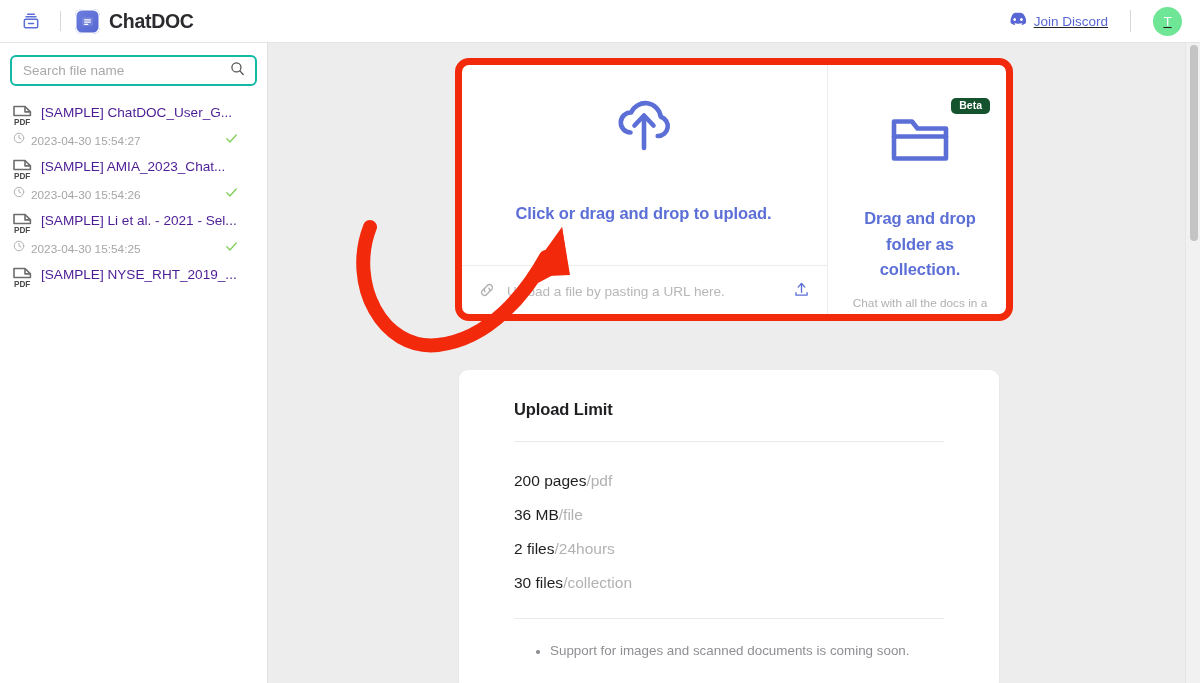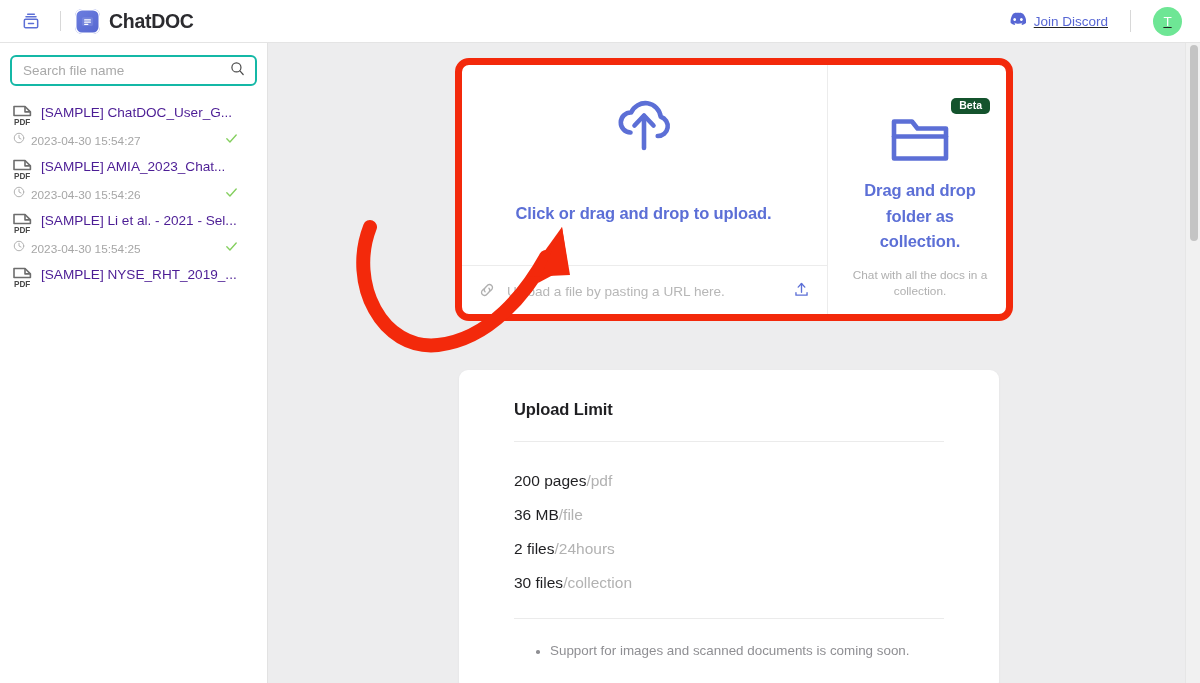--- a/index.html
+++ b/index.html
@@ -247,21 +247,21 @@
     top: 38px; right: 22px;
     background: #14532d;
     color: #ffffff;
     font-size: 10.5px;
     font-weight: bold;
     border-radius: 5px;
     padding: 2px 8px 3px 8px;
     line-height: 1;
   }
   .folder-title {
-    margin-top: 8px;
+    margin-top: 36px;
     font-size: 16.5px;
     font-weight: bold;
     color: #5c6fd6;
     text-align: center;
     line-height: 1.55;
     letter-spacing: -0.1px;
   }
   .folder-sub {
     margin-top: 12px;
     font-size: 11.8px;

